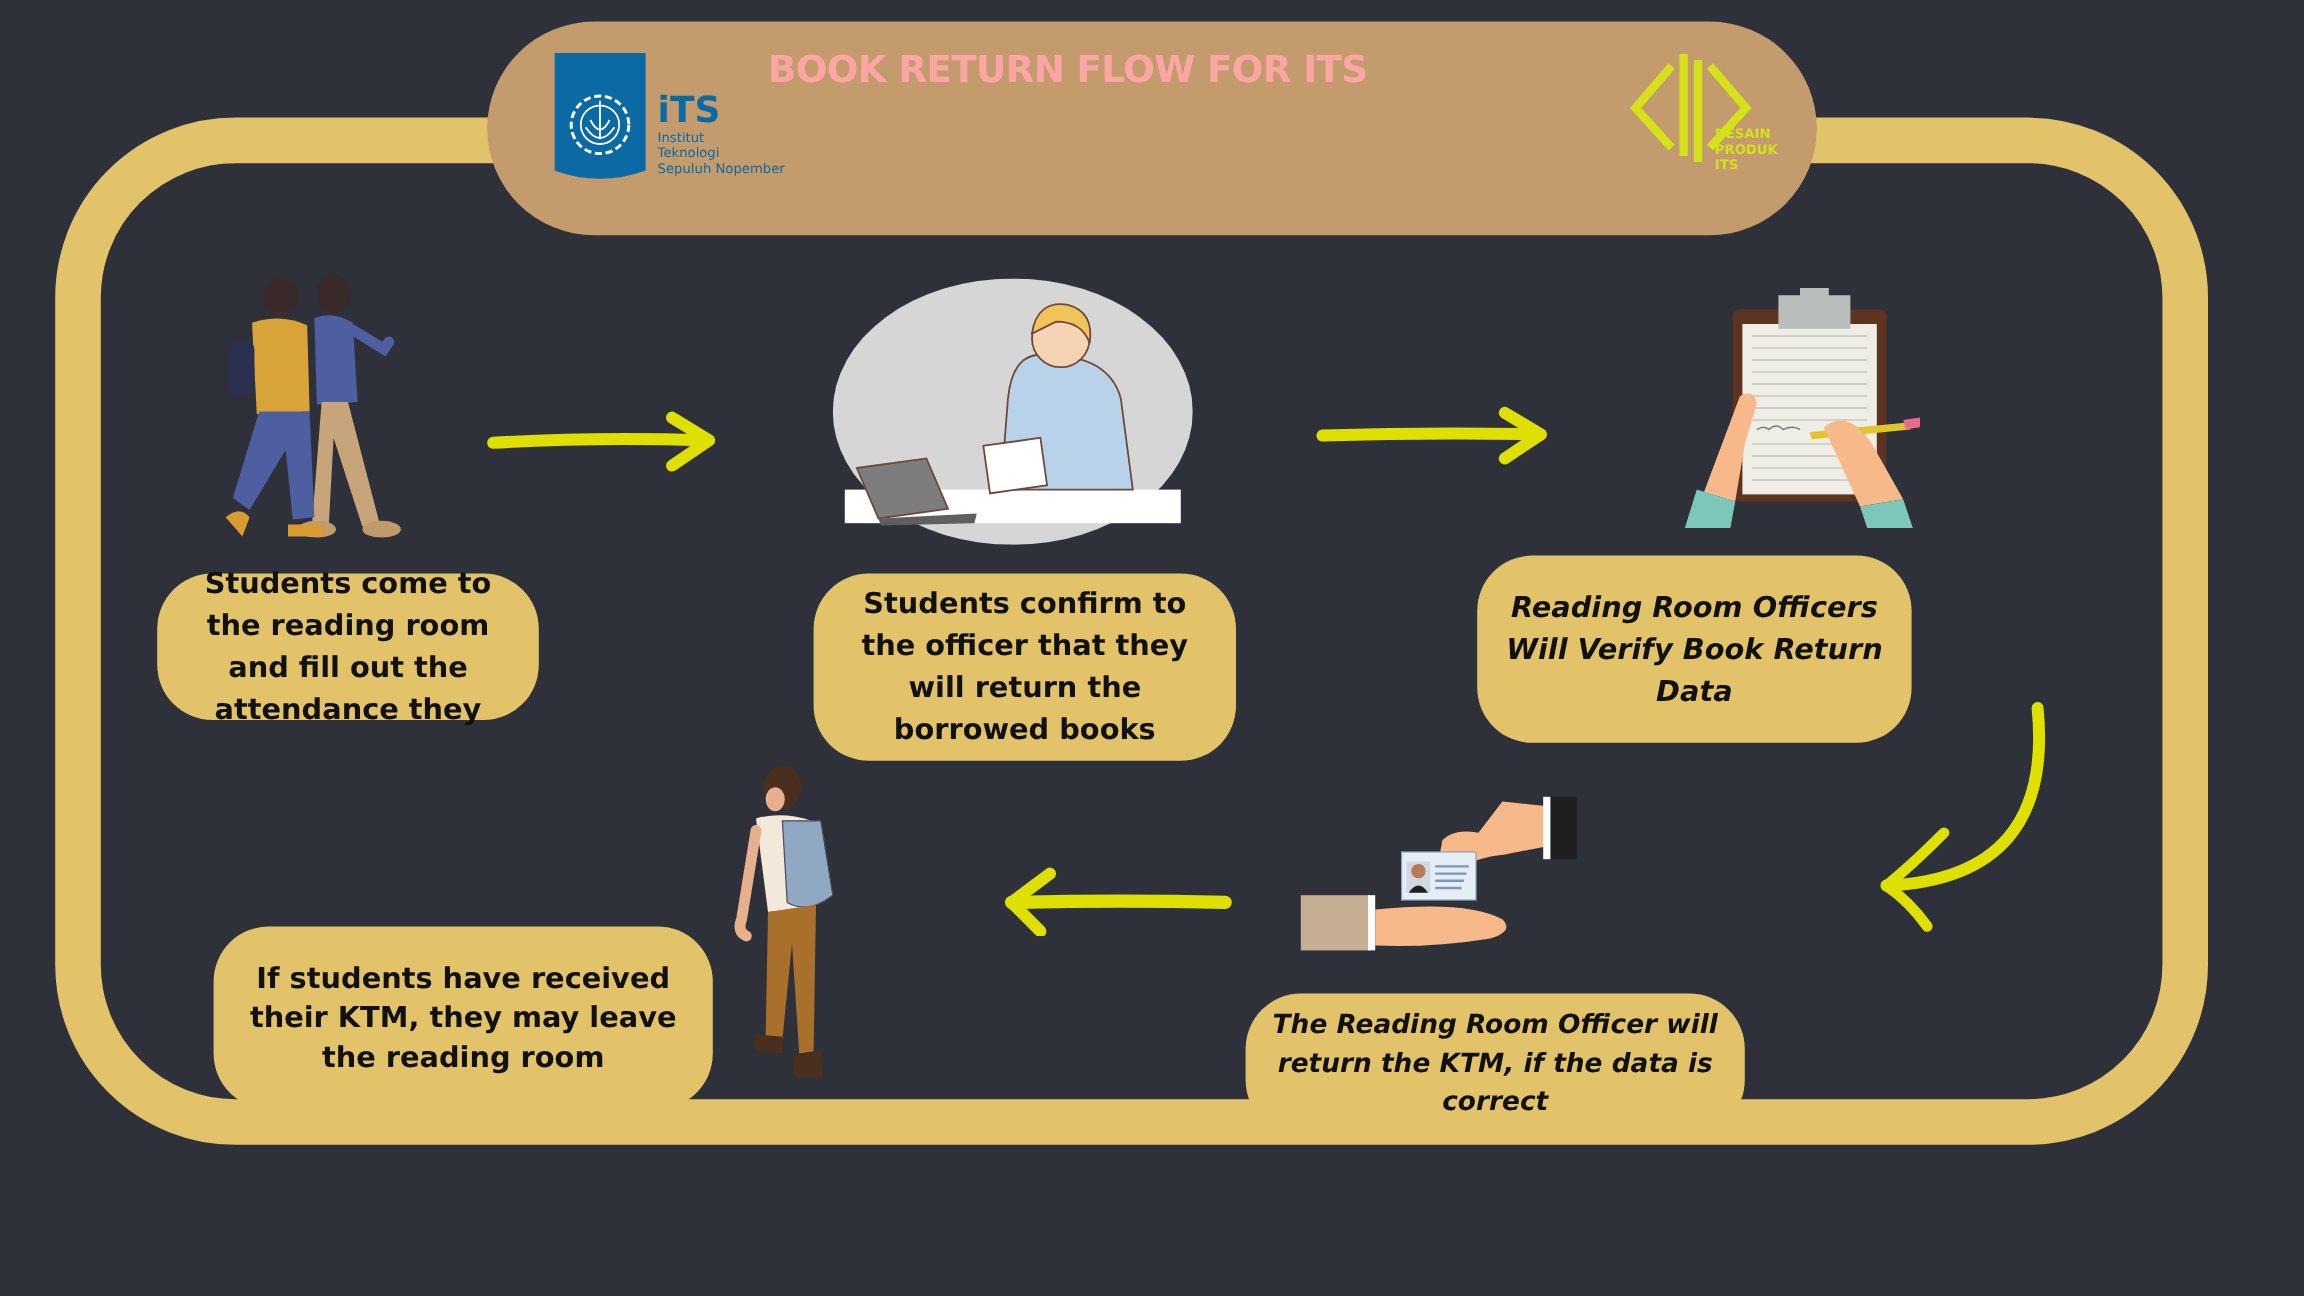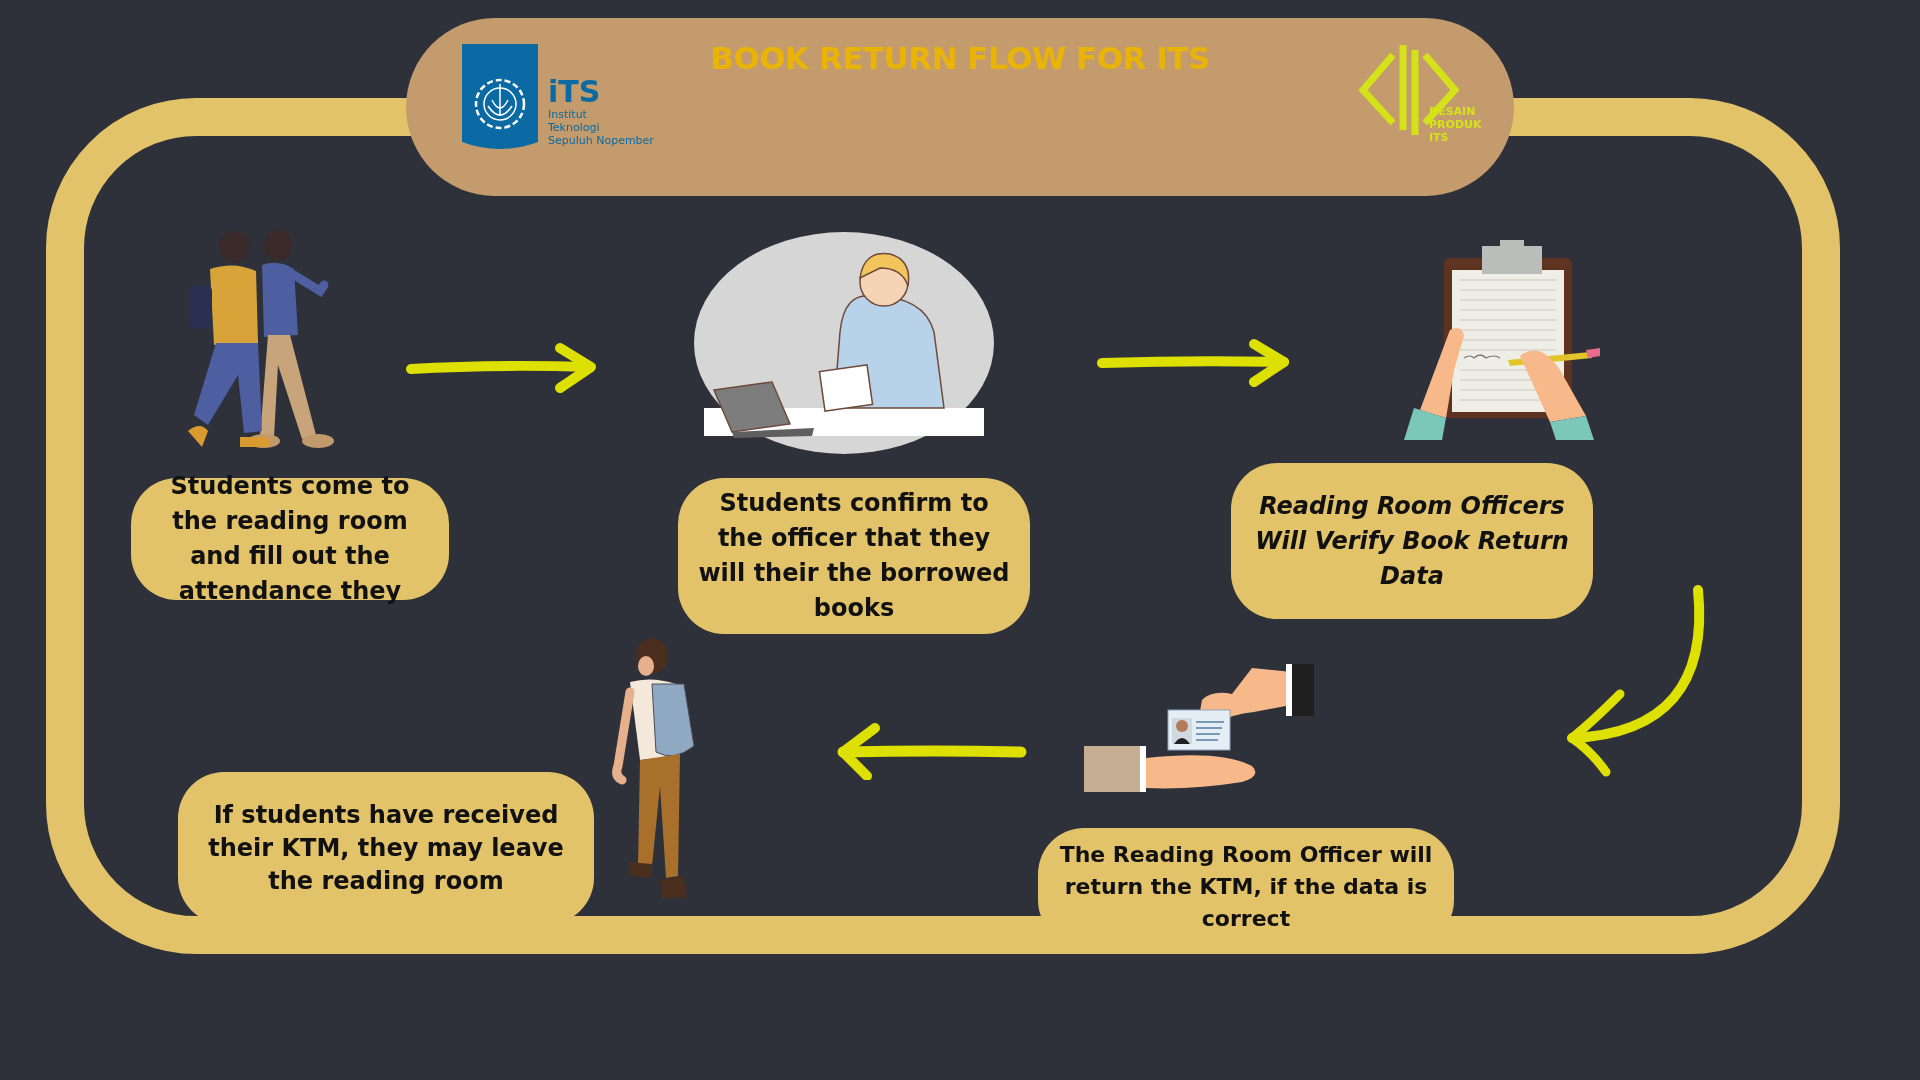--- a/index.html
+++ b/index.html
@@ -1,27 +1,27 @@
 <!DOCTYPE html>
 <html><head>
 <meta charset="utf-8">
 <style>
   html, body { margin:0; padding:0; }
   body { width:1920px; height:1080px; background:#2e313a; position:relative; overflow:hidden; font-family:"DejaVu Sans", sans-serif; }
   .abs { position:absolute; }
   .frame { left:46px; top:98px; width:1794px; height:856px; border:38px solid #e2c369; border-radius:150px; box-sizing:border-box; }
   .header { left:406px; top:18px; width:1108px; height:178px; background:#c49b6c; border-radius:89px; }
-  .title { left:640px; top:36px; width:640px; text-align:center; font-family:"DejaVu Sans", sans-serif; font-weight:bold; font-size:31px; line-height:44px; color:#eab308; letter-spacing:-0.5px; }
+  .title { left:640px; top:36px; width:640px; font-family:"DejaVu Sans", sans-serif; font-weight:bold; font-size:31px; line-height:44px; color:#fca5a5; letter-spacing:-0.5px; }
   .its-logo { left:462px; top:44px; width:200px; height:110px; }
   .dp-logo { left:1355px; top:35px; width:130px; height:115px; }
   .bubble { background:#e2c369; border-radius:46px; display:flex; align-items:center; justify-content:center; text-align:center; font-weight:bold; color:#111; font-family:"DejaVu Sans", sans-serif; box-sizing:border-box; padding:6px 18px; }
   .b1 { left:131px; top:478px; width:318px; height:122px; font-size:24px; line-height:35px; }
   .b2 { left:678px; top:478px; width:352px; height:156px; font-size:24px; line-height:35px; }
   .b3 { left:1231px; top:463px; width:362px; height:156px; font-size:24px; line-height:35px;font-style:italic; }
-  .b4 { left:1038px; top:828px; width:416px; height:118px; font-size:22px; line-height:32px; }
+  .b4 { left:1038px; top:828px; width:416px; height:118px; font-size:22px; line-height:32px;font-style:italic; }
   .b5 { left:178px; top:772px; width:416px; height:152px; font-size:24px; line-height:33px; }
   svg { display:block; }
 </style>
 </head>
 <body>
 
 <div class="abs frame"></div>
 
 <div class="abs header"></div>
 
@@ -187,21 +187,21 @@
     <path d="M40 124 L80 118 L78 240 L66 242 L60 150 L52 230 L38 230 Z" fill="#a9702c"></path>
     <path d="M28 226 L52 228 L52 242 L30 240 Z" fill="#4a2e1e"></path>
     <path d="M60 244 L84 240 L86 262 L62 262 Z" fill="#4a2e1e"></path>
   </svg>
 </div>
 
 <div class="abs bubble b1">
   <span>Students come to the reading room and fill out the attendance they</span>
 </div>
 <div class="abs bubble b2">
-  <span>Students confirm to the officer that they will their the borrowed books</span>
+  <span>Students confirm to the officer that they will return the borrowed books</span>
 </div>
 <div class="abs bubble b3">
   <span>Reading Room Officers Will Verify Book Return Data</span>
 </div>
 <div class="abs bubble b4">
   <span>The Reading Room Officer will return the KTM, if the data is correct</span>
 </div>
 <div class="abs bubble b5">
   <span>If students have received their KTM, they may leave the reading room</span>
 </div>

